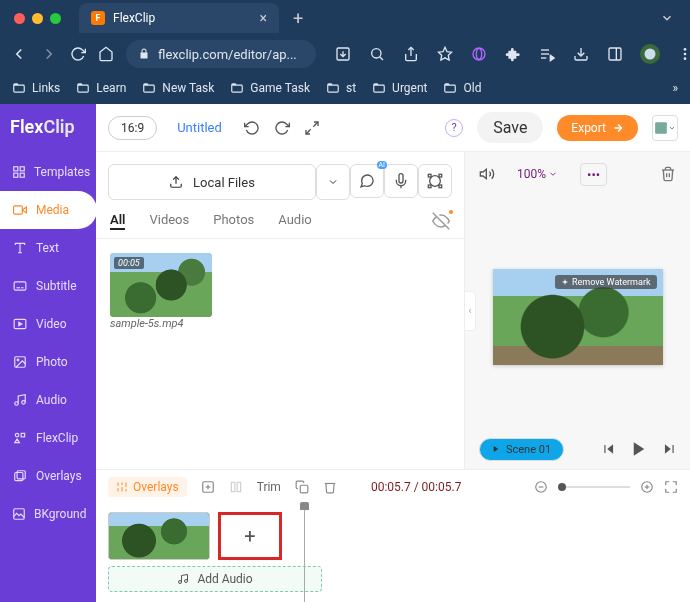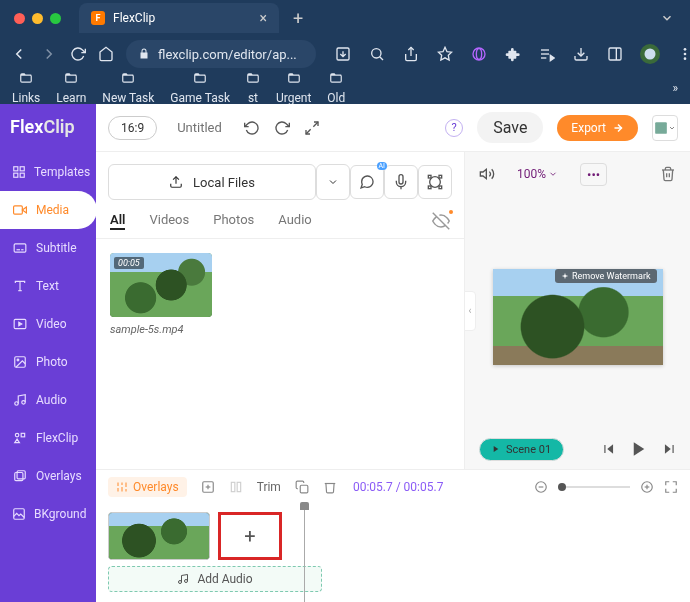--- a/index.html
+++ b/index.html
@@ -21,49 +21,49 @@
 .tab-down { margin-left: auto; color: #ccc; padding:0 8px; cursor:pointer; }
 
 .addr-bar { height: 36px; display: flex; align-items: center; padding: 0 10px; gap: 12px; color: #e0e6ef; }
 .nav-icon { width: 18px; height: 18px; display:flex;align-items:center;justify-content:center; color:#e0e6ef; cursor:pointer; }
 .url-box { background: #2a4668; border-radius: 18px; height: 28px; display: flex; align-items: center; padding: 0 12px; gap: 8px; flex: 0 0 190px; color: #e0e6ef; font-size: 13px; overflow:hidden; white-space:nowrap; }
 .addr-icons { display:flex; gap:16px; margin-left:6px; align-items:center; }
 .ext-icon { width:18px;height:18px;display:flex;align-items:center;justify-content:center;color:#e0e6ef;cursor:pointer; }
 .avatar-badge{width:20px;height:20px;border-radius:50%;background:#3a6a3a;display:flex;align-items:center;justify-content:center;}
 
 .bookmarks { height: 32px; display: flex; align-items: center; padding: 0 12px; gap: 16px; color: #e0e6ef; font-size: 12px; }
-.bm-item { display:flex; align-items:center; gap:6px; cursor:pointer;flex-direction:column; }
+.bm-item { display:flex; align-items:center; gap:6px; cursor:pointer; }
 .bm-chevron { margin-left:auto; color:#e0e6ef; cursor:pointer; }
 
 
 .app { display: flex; height: calc(602px - 104px); }
 .sidebar { width: 96px; background: #6a3ed6; color: #fff; display:flex; flex-direction:column; }
 .logo { padding: 12px 10px 16px; font-size: 18px; font-weight: 600; }
 .logo .accent { color: #e5e5e5; }
 .side-item { display:flex; align-items:center; gap:8px; padding: 12px 12px; font-size: 12px; cursor:pointer; color:#e7dcff; }
 .side-item.active { background: #fff; color: #ff8a2a; border-radius: 0 20px 20px 0; margin-right:-1px; }
 .side-icon { width:16px; display:flex; justify-content:center; }
 
 .main { flex:1; display:flex; flex-direction:column; background:#fff; }
 
 .topbar { height: 48px; border-bottom: 1px solid #eee; display:flex; align-items:center; padding: 0 12px; gap: 12px; }
 .ratio-pill { border:1px solid #ccc; border-radius: 14px; padding: 4px 12px; font-size:12px; cursor:pointer; }
-.project-title { color:#737373; font-size:13px; margin-left:8px; }
+.project-title { color:#3b82f6; font-size:13px; margin-left:8px; }
 .tb-icons { display:flex; gap:14px; margin-left:10px; }
 .tb-icon { cursor:pointer; color:#555; }
 .tb-right { margin-left:auto; display:flex; align-items:center; gap:14px; }
 .help-icon { color:#6a3ed6; border:1px solid #c3b1f1; border-radius:50%; width:18px;height:18px;display:flex;align-items:center;justify-content:center;font-size:11px;}
 .btn-save { background:#f3f3f3; border-radius:16px; padding:6px 16px; font-size:16px; cursor:pointer; }
 .btn-export { background:#ff8a2a; color:#fff; border-radius:16px; padding:6px 14px; font-size:12px; cursor:pointer; display:flex;align-items:center;gap:6px; }
 .user-avatar { width:26px;height:26px;border:1px solid #ddd;border-radius:4px;display:flex;align-items:center;justify-content:center; }
 
 .workspace { flex:1; display:flex; min-height:0; }
 
 .media-panel { width: 368px; min-width:368px; background:#fff; display:flex; flex-direction:column; }
-.media-header { padding:12px; display:flex; gap:0; align-items:center; }
+.media-header { padding:12px; display:flex; gap:0; align-items:flex-start; }
 .local-files-btn { flex:1; border:1px solid #ddd; border-radius:6px; height:36px; display:flex;align-items:center;justify-content:center;gap:10px; cursor:pointer; font-size:13px; }
 .dropdown-arrow { width:34px;height:36px;border:1px solid #ddd;border-radius:6px;display:flex;align-items:center;justify-content:center;cursor:pointer; }
 .badge-ai { position:relative; }
 .badge-ai::after { content:"AI"; position:absolute; top:-4px; right:-4px; font-size:7px; background:#4aa0ff; color:#fff; border-radius:6px; padding:0 2px; }
 .circle-btn { width:34px;height:34px;border:1px solid #ddd;border-radius:6px;display:flex;align-items:center;justify-content:center;cursor:pointer;color:#555; }
 
 .media-tabs { display:flex; gap:24px; padding: 0 14px 8px; border-bottom:1px solid #eee; font-size:13px; color:#777; }
 .media-tab { padding-bottom:0; cursor:pointer; }
 .media-tab.active { color:#222; font-weight:600; border-bottom:2px solid #222; }
 .blind-icon { margin-left:auto; color:#999; position:relative; cursor:pointer; }
@@ -71,47 +71,47 @@
 
 .media-grid { padding:14px; display:flex; gap:12px; flex-wrap:wrap; }
 .media-item { width:102px;font-style:italic; }
 .media-thumb { width:102px; height:64px; background:linear-gradient(180deg,#6fa85a 0%,#2d5a2d 100%); border-radius:4px; position:relative; overflow:hidden; }
 .media-thumb::before { content:""; position:absolute; inset:0; background:
   radial-gradient(circle at 30% 70%, #3a6b30 0 18%, transparent 19%),
   radial-gradient(circle at 60% 50%, #2d5223 0 22%, transparent 23%),
   radial-gradient(circle at 80% 30%, #4a7a3d 0 14%, transparent 15%),
   linear-gradient(180deg,#a7d0f0 0 30%, #6aa65a 30% 100%); }
 .media-dur { position:absolute; top:4px; left:4px; background:rgba(0,0,0,0.5); color:#fff; font-size:9px; padding:1px 4px; border-radius:2px; }
-.media-name { margin-top:6px; font-size:11px; color:#666; }
+.media-name { font-size:11px; color:#666; }
 
 .preview-panel { flex:1; background:#f7f7f7; display:flex; flex-direction:column; border-left:1px solid #eee; position:relative; }
 .preview-toolbar { height:44px; display:flex; align-items:center; padding:0 14px; gap:14px; color:#701a75; }
 .zoom-pill { font-size:12px; padding:4px 8px; border-radius:4px; cursor:pointer; display:flex;align-items:center;gap:2px; }
 .dots-btn { border:1px solid #ddd; border-radius:4px; padding:3px 6px; cursor:pointer; }
 .trash-right { margin-left:auto; cursor:pointer; color:#777; }
 .preview-stage { flex:1; display:flex; align-items:center; justify-content:center; padding:8px 10px 0; }
 .stage-canvas { width:170px; height:96px; background:#000; position:relative; box-shadow:0 1px 4px rgba(0,0,0,0.2); overflow:hidden; }
 .stage-canvas::before { content:""; position:absolute; inset:0; background:
   radial-gradient(circle at 35% 60%, #2d5223 0 25%, transparent 26%),
   radial-gradient(circle at 65% 45%, #3a6b30 0 20%, transparent 21%),
   linear-gradient(180deg,#a7d0f0 0 28%, #6aa65a 28% 80%, #8a7a5a 80% 100%); }
-.watermark-tag { position:absolute; top:0; right:6px; font-size:9px; background:rgba(60,60,60,0.7); color:#fff; padding:2px 6px; border-radius:3px; display:flex;align-items:center;gap:3px; }
+.watermark-tag { position:absolute; top:6px; right:6px; font-size:9px; background:rgba(60,60,60,0.7); color:#fff; padding:2px 6px; border-radius:3px; display:flex;align-items:center;gap:3px; }
 .collapse-handle { position:absolute; left:-1px; top:50%; transform:translateY(-50%); width:12px;height:40px;background:#fff;border:1px solid #eee;border-radius:0 4px 4px 0;display:flex;align-items:center;justify-content:center;color:#aaa;cursor:pointer;font-size:10px; }
 
 .scene-bar { height:40px; padding:0 14px; display:flex; align-items:center; gap:16px; }
-.scene-pill { background:#14b8a6; border:1px solid #ddd; border-radius:16px; padding:4px 12px; font-size:11px; display:flex;align-items:center;gap:6px; cursor:pointer; }
+.scene-pill { background:#0ea5e9; border:1px solid #ddd; border-radius:16px; padding:4px 12px; font-size:11px; display:flex;align-items:center;gap:6px; cursor:pointer; }
 .play-controls { margin-left:auto; display:flex; gap:14px; align-items:center; color:#555; }
 .pc-btn { cursor:pointer; }
 
 
 .timeline { border-top:1px solid #eee; background:#fff; }
 .tl-toolbar { height:34px; display:flex; align-items:center; padding:0 12px; gap:14px; font-size:12px; color:#666; }
 .tl-tag { color:#ff8a2a; display:flex;align-items:center;gap:5px; background:#fff2e7; padding:3px 8px; border-radius:4px; }
 .tl-icon { cursor:pointer; color:#888; }
-.tl-time { font-size:12px; color:#8b5cf6; margin-left:2px; }
+.tl-time { font-size:12px; color:#7f1d1d; margin-left:20px; }
 .tl-zoom { margin-left:auto; display:flex; align-items:center; gap:10px; }
 .zoom-track { width:72px; height:2px; background:#ddd; position:relative; }
 .zoom-dot { position:absolute; left:0; top:-3px; width:8px;height:8px;background:#555;border-radius:50%; }
 
 .tl-tracks { position:relative; padding:8px 12px 10px; }
 .playhead { position:absolute; left:208px; top:0; bottom:0; width:1px; background:#aaa; }
 .playhead::before { content:""; position:absolute; top:-2px; left:-4px; width:9px;height:8px;background:#888; border-radius:2px 2px 0 0; }
 .track-row { display:flex; gap:8px; align-items:center; margin-bottom:6px; }
 .clip-thumb { width:102px; height:48px; border-radius:4px; overflow:hidden; background:#2a5a2a; position:relative; border:1px solid #ccc; }
 .clip-thumb::before { content:""; position:absolute; inset:0; background:
@@ -310,36 +310,36 @@
           <svg width="14" height="14" viewBox="0 0 24 24" fill="none" stroke="currentColor" stroke-width="2">
             <polygon points="23 7 16 12 23 17 23 7"></polygon>
             <rect x="1" y="5" width="15" height="14" rx="2"></rect>
           </svg>
         </span>
         <span>Media</span>
       </div>
     <div class="side-item">
         <span class="side-icon">
           <svg width="14" height="14" viewBox="0 0 24 24" fill="none" stroke="currentColor" stroke-width="2">
+            <polyline points="4 7 4 4 20 4 20 7"></polyline>
+            <line x1="9" y1="20" x2="15" y2="20"></line>
+            <line x1="12" y1="4" x2="12" y2="20"></line>
+          </svg>
+        </span>
+        <span>Text</span>
+      </div>
+    <div class="side-item">
+        <span class="side-icon">
+          <svg width="14" height="14" viewBox="0 0 24 24" fill="none" stroke="currentColor" stroke-width="2">
             <rect x="2" y="5" width="20" height="14" rx="2"></rect>
             <line x1="6" y1="15" x2="12" y2="15"></line>
             <line x1="14" y1="15" x2="18" y2="15"></line>
           </svg>
         </span>
         <span>Subtitle</span>
-      </div>
-    <div class="side-item">
-        <span class="side-icon">
-          <svg width="14" height="14" viewBox="0 0 24 24" fill="none" stroke="currentColor" stroke-width="2">
-            <polyline points="4 7 4 4 20 4 20 7"></polyline>
-            <line x1="9" y1="20" x2="15" y2="20"></line>
-            <line x1="12" y1="4" x2="12" y2="20"></line>
-          </svg>
-        </span>
-        <span>Text</span>
       </div>
     <div class="side-item">
         <span class="side-icon">
           <svg width="14" height="14" viewBox="0 0 24 24" fill="none" stroke="currentColor" stroke-width="2">
             <rect x="2" y="4" width="20" height="16" rx="2"></rect>
             <polygon points="10 9 15 12 10 15" fill="currentColor"></polygon>
           </svg>
         </span>
         <span>Video</span>
       </div>

